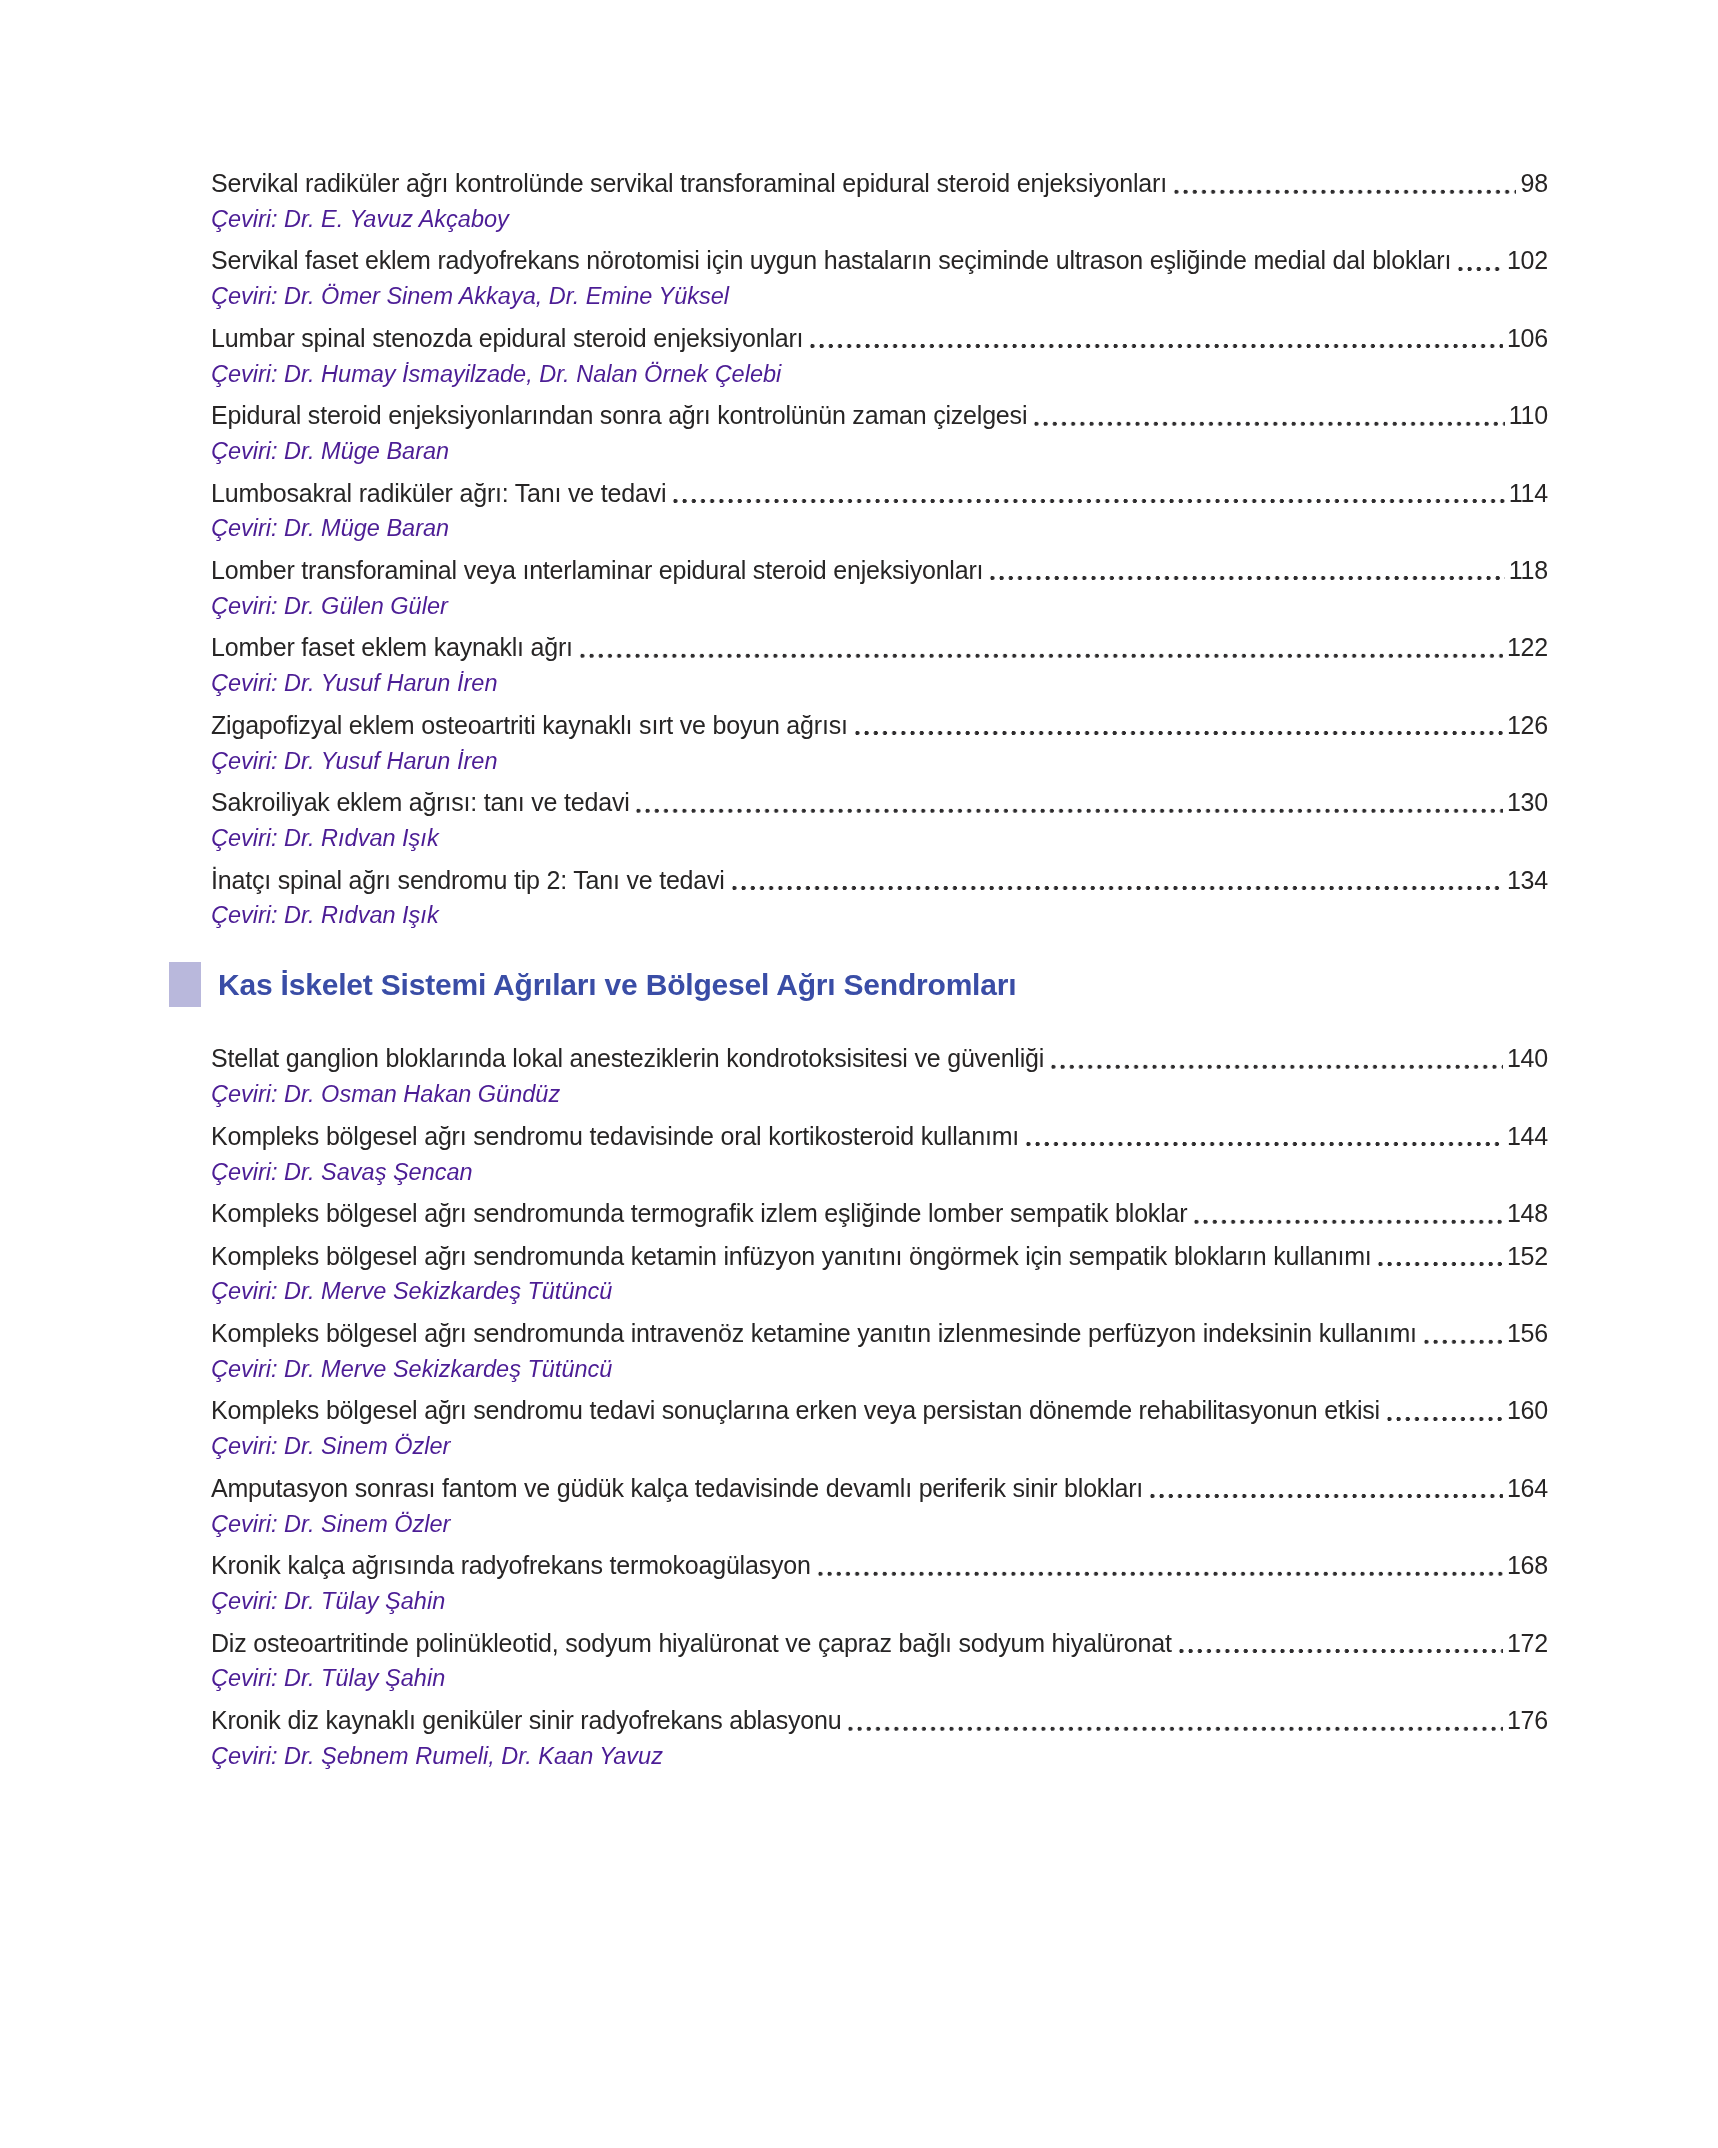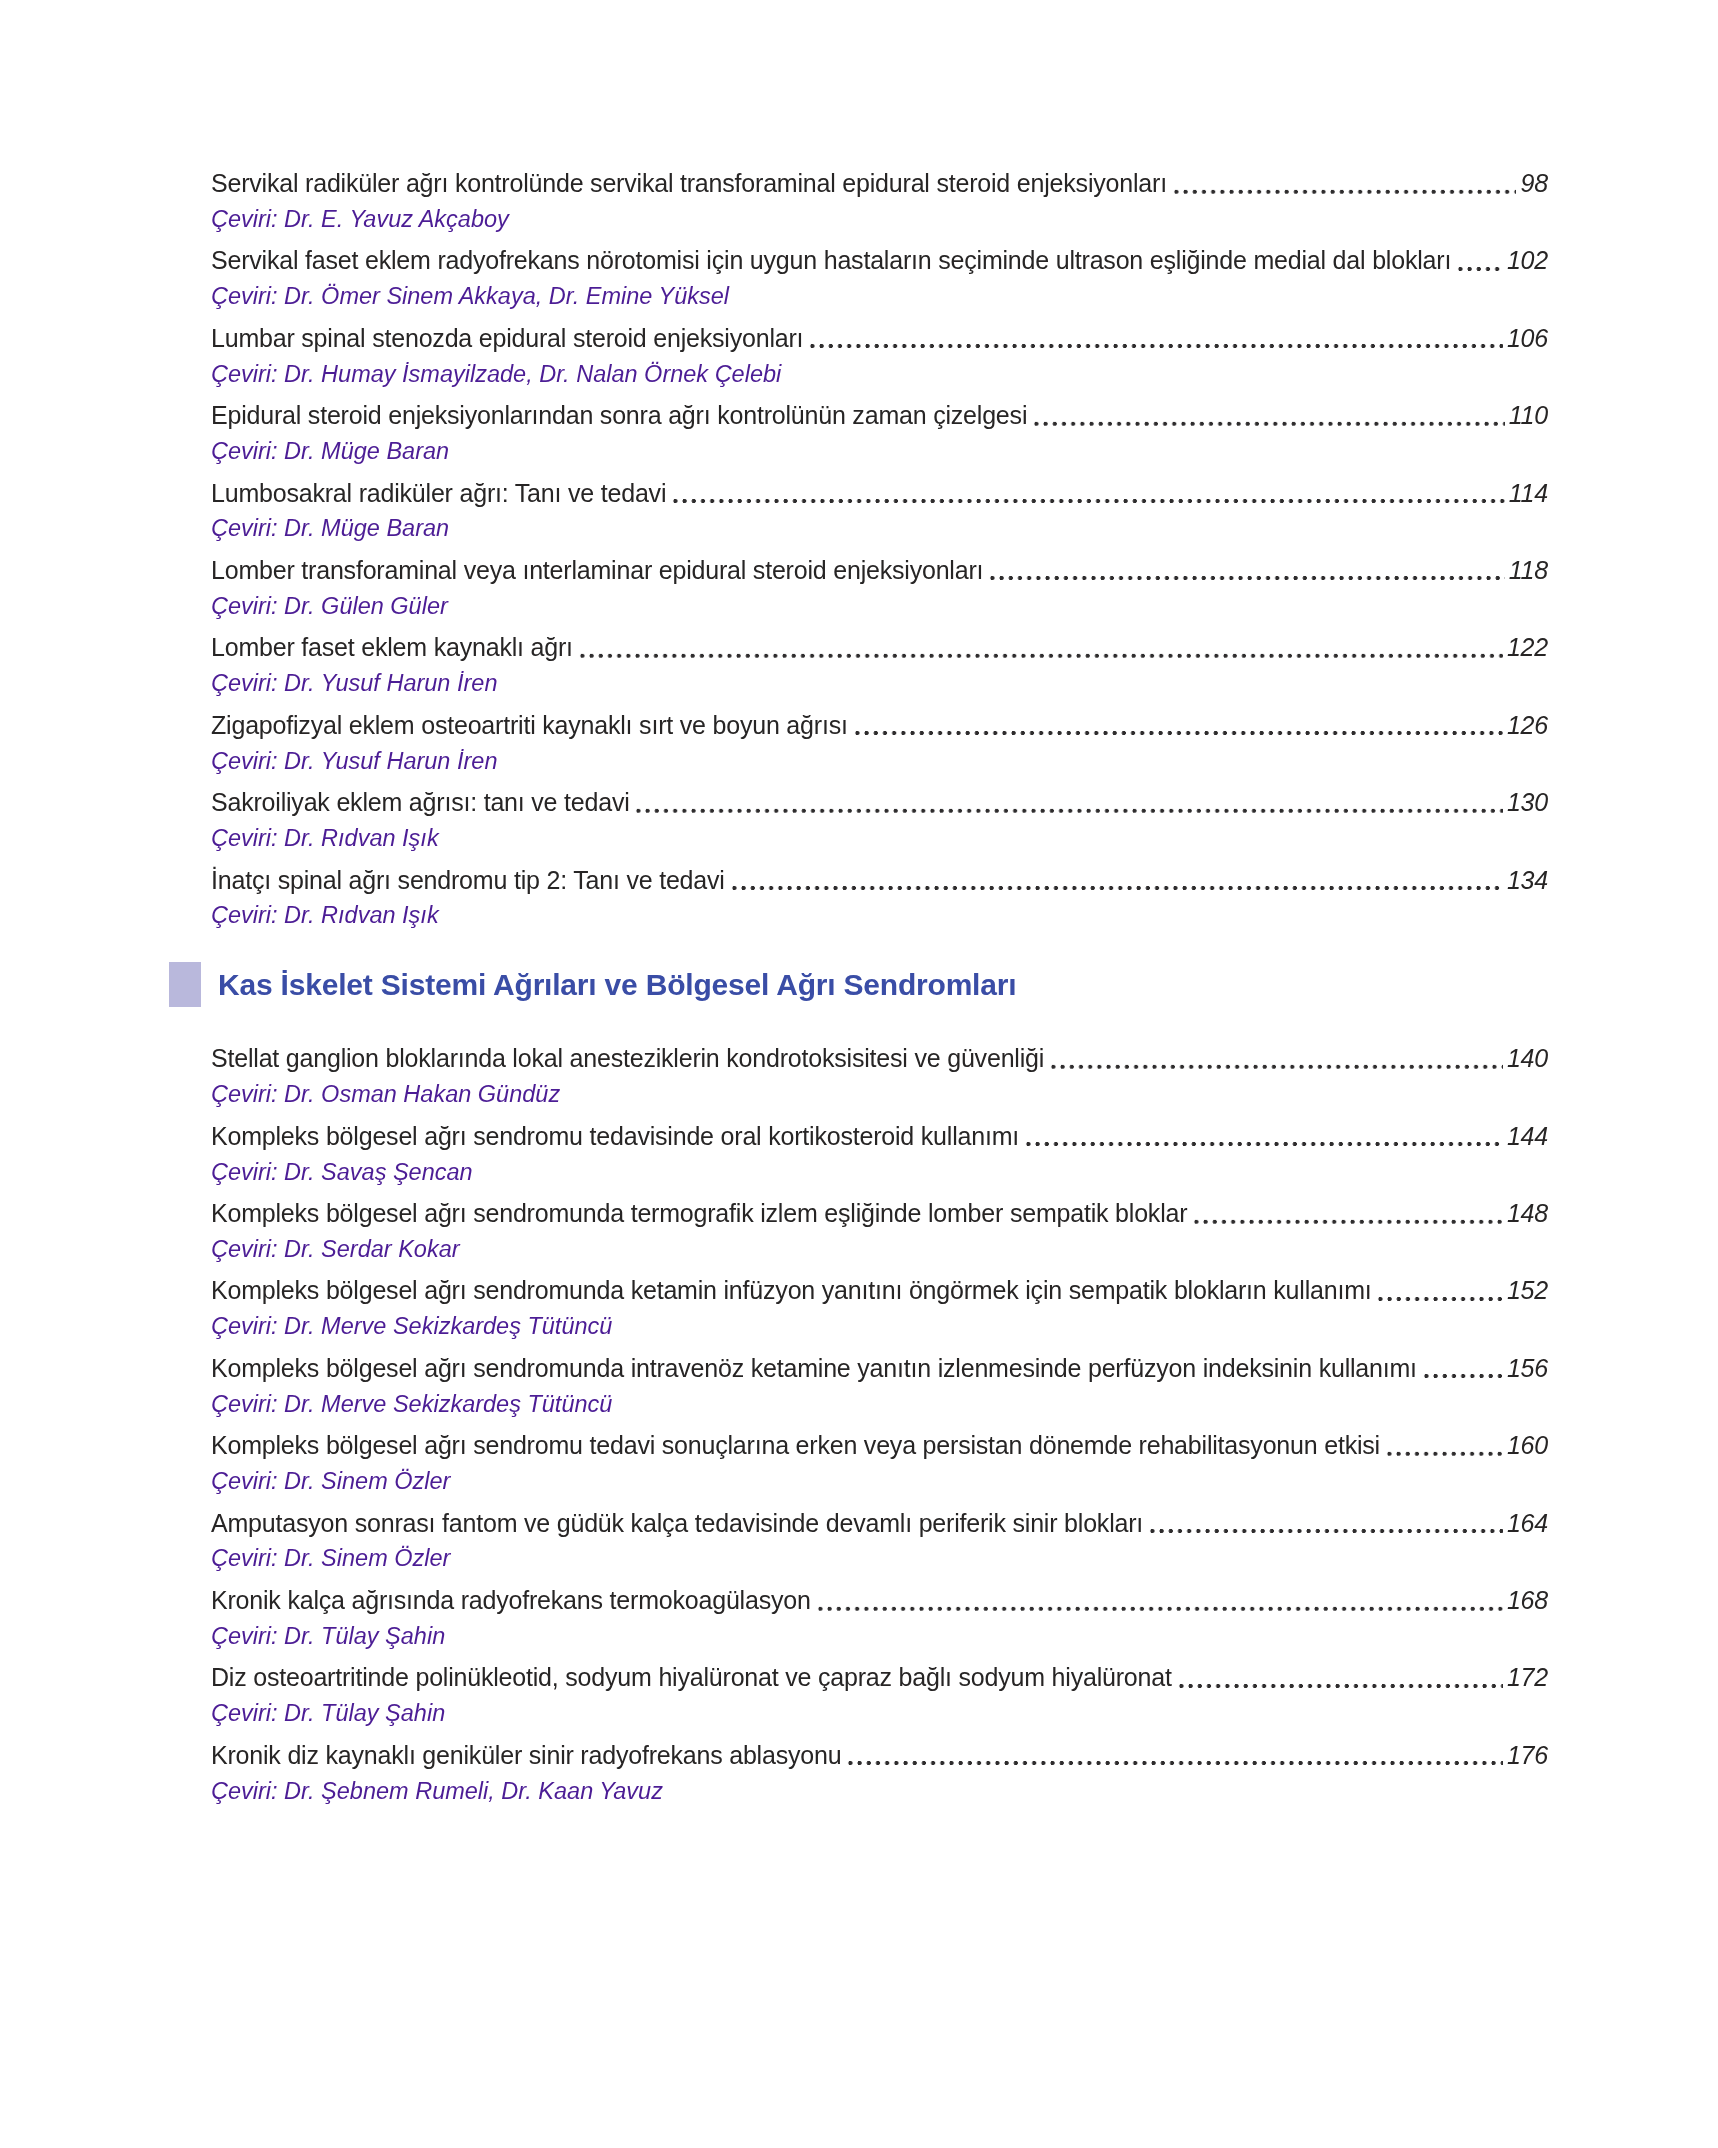--- a/index.html
+++ b/index.html
@@ -27,21 +27,21 @@
   }
   .title{flex:0 1 auto;}
   .leader{
     flex:1 1 30px;
     height:7.6px;
     margin:0 4.2px 5.9px 5.9px;
     background-image:radial-gradient(circle at 3.4px 3.8px, #2e2c2d 1.8px, rgba(0,0,0,0) 2.3px);
     background-size:9.2px 7.6px;
     background-repeat:repeat-x;
   }
-  .pnum{flex:0 0 auto;font-style:italic;}
+  .pnum{flex:0 0 auto;}
   .translator{
     font-size:23.5px;
     line-height:34px;
     font-style:italic;
     color:#4c1d95;
     margin-top:0.8px;
   }
   .section-header{
     display:flex;
     align-items:center;
@@ -183,21 +183,20 @@
     </div>
     <div class="translator">Çeviri: Dr. Savaş Şencan</div>
   </div>
 
   <div class="entry">
     <div class="title-row">
       <span class="title">Kompleks bölgesel ağrı sendromunda termografik izlem eşliğinde lomber sempatik bloklar</span>
       <span class="leader"></span>
       <span class="pnum">148</span>
     </div>
-    <div class="translator">Çeviri: Dr. Serdar Kokar</div>
   </div>
 
   <div class="entry">
     <div class="title-row">
       <span class="title">Kompleks bölgesel ağrı sendromunda ketamin infüzyon yanıtını öngörmek için sempatik blokların kullanımı</span>
       <span class="leader"></span>
       <span class="pnum">152</span>
     </div>
     <div class="translator">Çeviri: Dr. Merve Sekizkardeş Tütüncü</div>
   </div>

